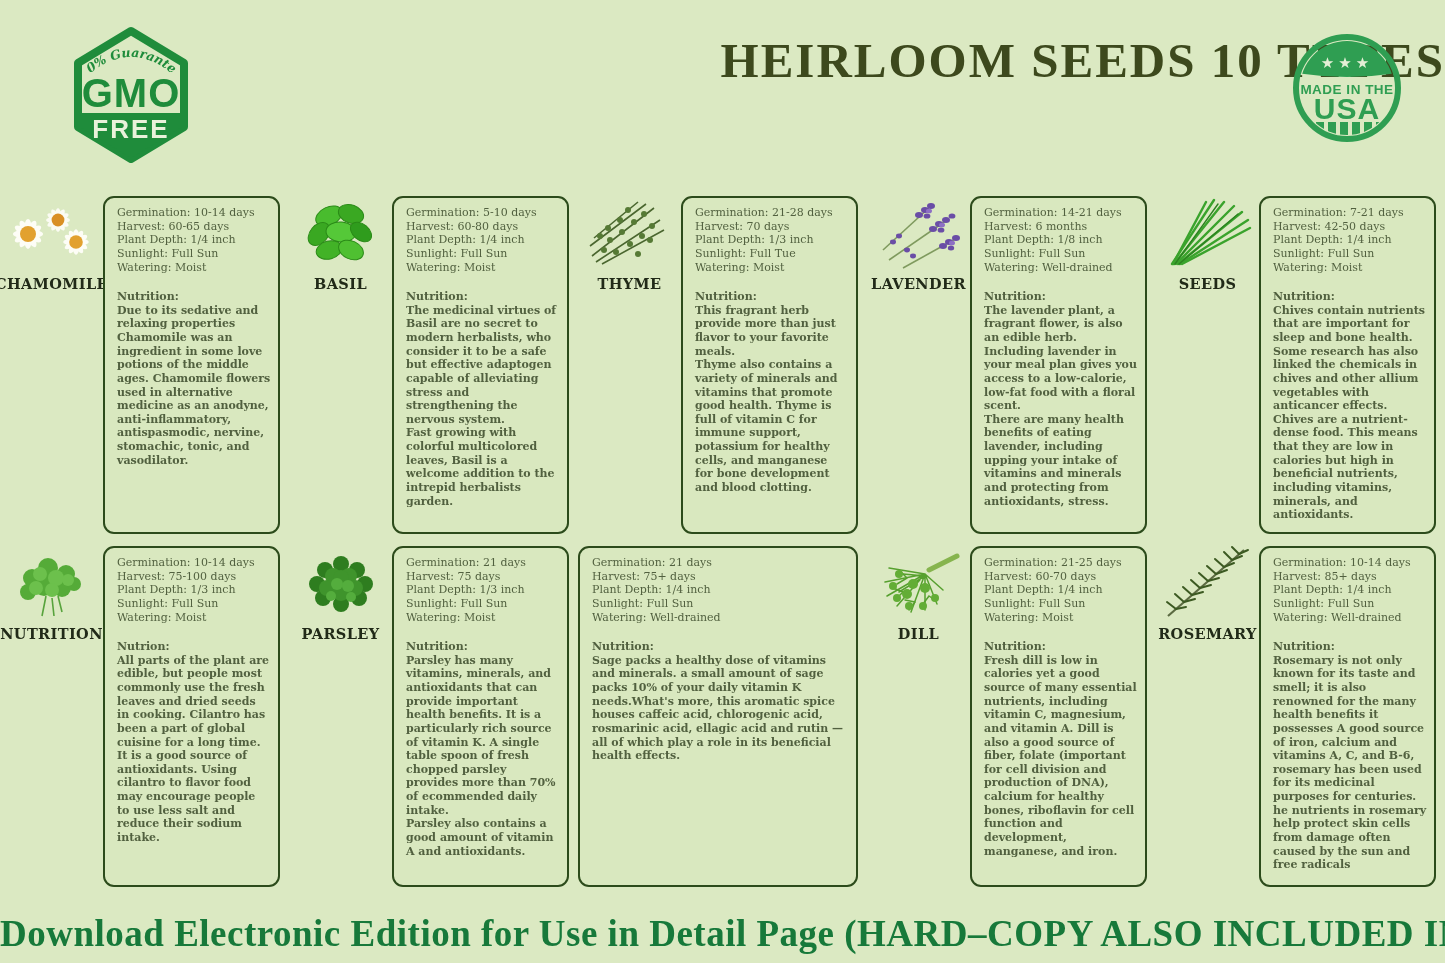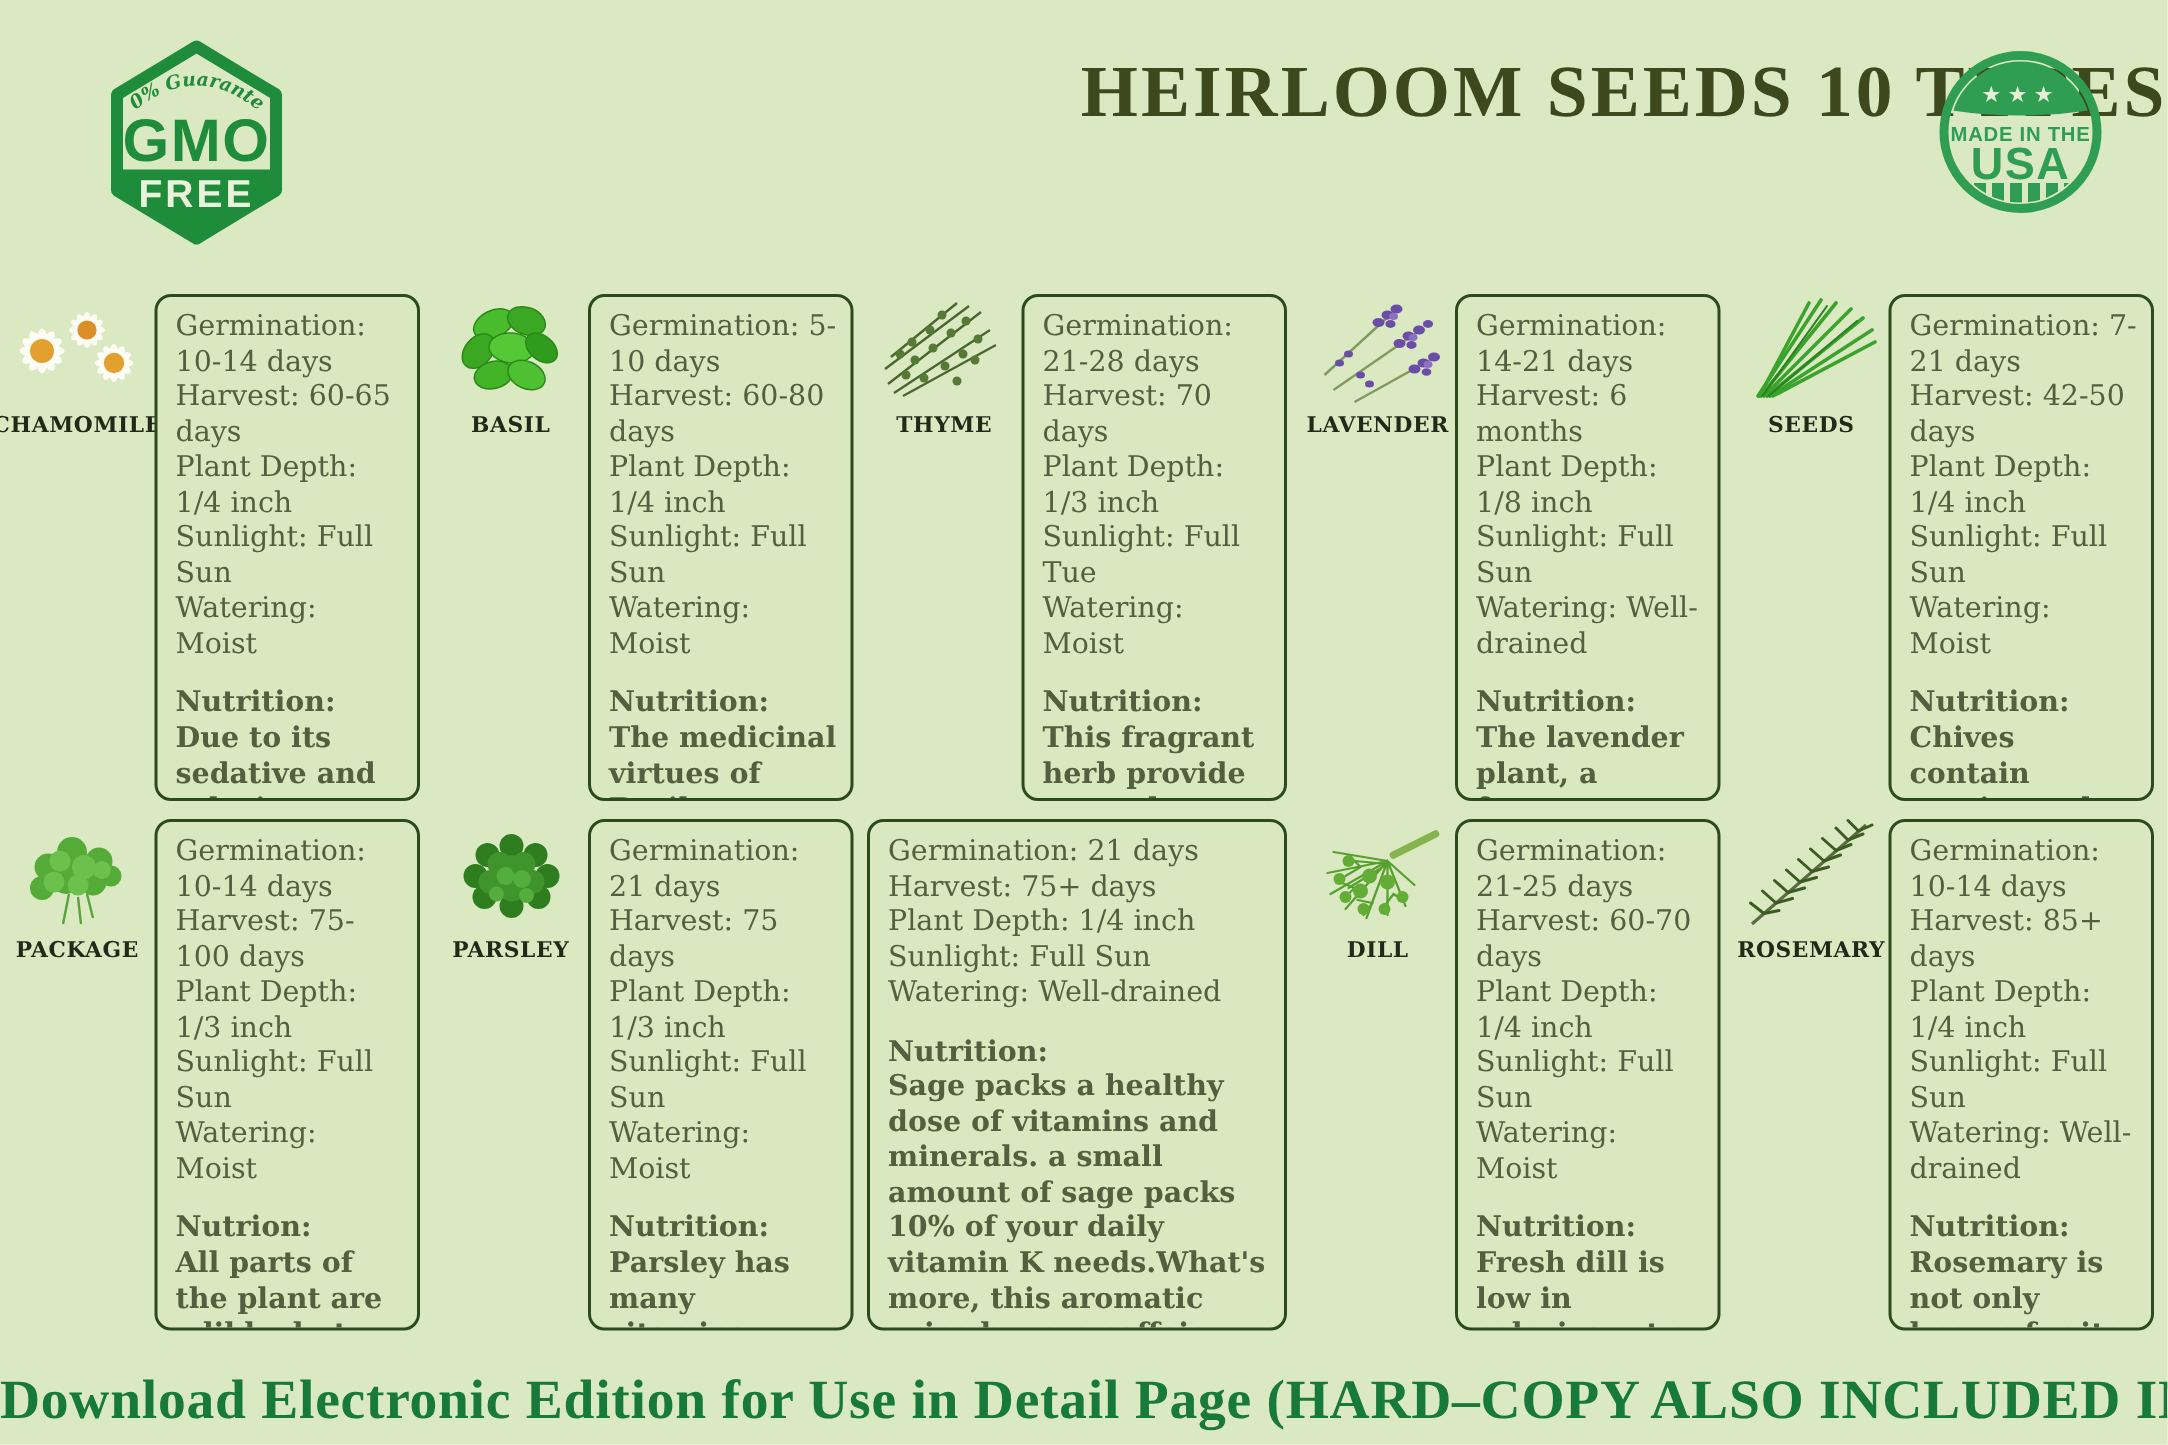--- a/index.html
+++ b/index.html
@@ -46,21 +46,21 @@
     margin-top:1px;
   }
   .box{
     flex:1;
     margin:4px 9px 8px 0;
     border:2px solid #2c4b1b;
     border-radius:11px;
     background:#d9e8bf;
     padding:8px 7px 6px 12px;
     box-sizing:border-box;
-    font-size:19px;
+    font-size:11px;
     line-height:1.24;
     color:#51603f;
     overflow:hidden;
   }
   .stats{white-space:pre-line;margin:0 0 16px 0;}
   .nutrition{white-space:pre-line;font-weight:bold;}
   
   .footer{
     position:absolute;left:0;right:0;bottom:8px;
     text-align:center;
@@ -345,21 +345,21 @@
             </g>
             <g fill="#6cc04c">
               <circle cx="38" cy="30" r="7"></circle>
                 <circle cx="54" cy="34" r="8"></circle>
                 <circle cx="34" cy="44" r="7"></circle>
                 <circle cx="50" cy="46" r="7"></circle>
                 <circle cx="66" cy="36" r="6"></circle>
             </g>
           </svg>
         </div>
-        <div class="herb-name">PACKAGE</div>
+        <div class="herb-name">NUTRITION</div>
       </div>
       <div class="box">
         <div class="stats">Germination: 10-14 days
 Harvest: 75-100 days
 Plant Depth: 1/3 inch
 Sunlight: Full Sun
 Watering: Moist</div>
         <div class="nutrition">Nutrion:
 All parts of the plant are edible, but people most commonly use the fresh leaves and dried seeds in cooking. Cilantro has been a part of global cuisine for a long time.
 It is a good source of antioxidants. Using cilantro to flavor food may encourage people to use less salt and reduce their sodium intake.</div>

